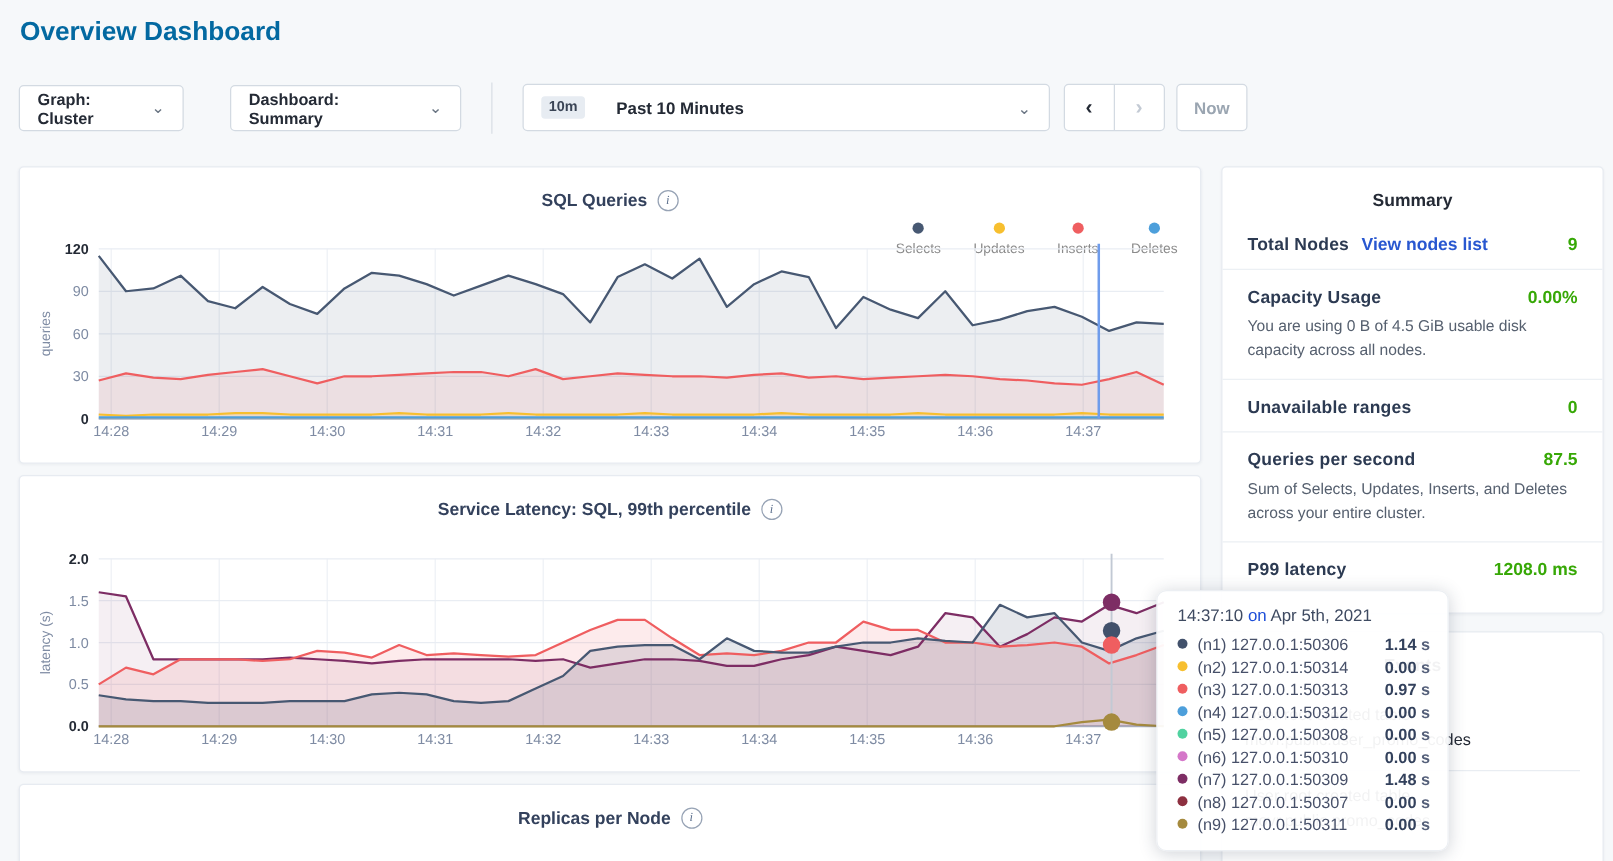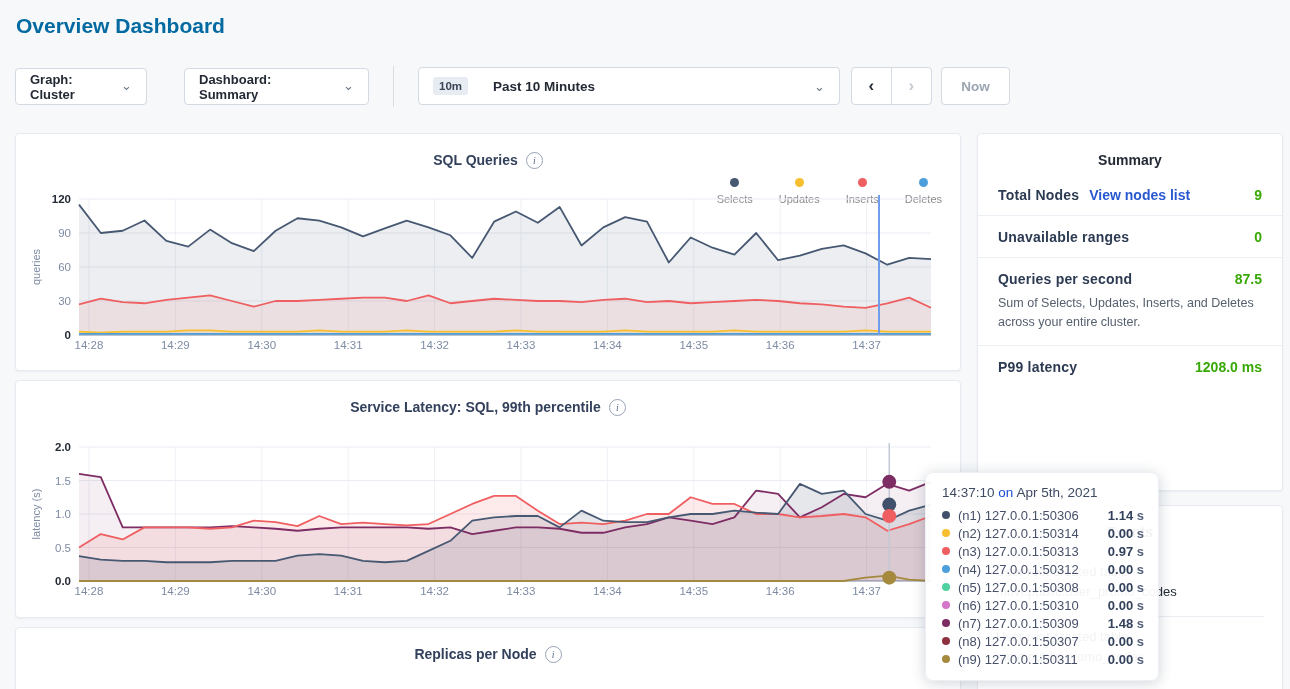--- a/index.html
+++ b/index.html
@@ -20,21 +20,21 @@
   .time-picker { position:absolute; left:418px; top:67px; width:422px; height:38px; padding:0 14px; gap:12px; }
   .time-badge { background:#e7ecf2; color:#3a4455; border-radius:3px; font-size:11.5px; font-weight:700; padding:3px 6px; }
   .time-label { font-size:13.5px; font-weight:700;margin-left:13px; }
   .time-picker .caret { margin-left:auto; color:#6b7684; font-weight:400; }
 
   .nav-group { position:absolute; left:851px; top:67px; width:81px; height:38px; display:flex; background:#fff;
                border:1px solid #d3dae2; border-radius:4px; overflow:hidden; }
   .nav-cell { width:50%; display:flex; align-items:center; justify-content:center; font-size:17px; font-weight:700; cursor:pointer; }
   .nav-cell.prev { color:#242a35; border-right:1px solid #d3dae2; }
   .nav-cell.next { color:#c3cad4; }
-  .btn-now { position:absolute; left:941px; top:67px; width:69px; height:38px; justify-content:center;
+  .btn-now { position:absolute; left:941px; top:67px; width:57px; height:38px; justify-content:center;
              color:#9aa5b1; font-size:13.5px; }
 
   
   .card { position:absolute; background:#fff; border:1px solid #e7ebf1; border-radius:4px;
           box-shadow:0 1px 2px rgba(40,53,77,.05); }
   #card-sql     { left:15px;  top:133px; width:946px; height:238px; }
   #card-latency { left:15px;  top:380px; width:946px; height:238px; }
   #card-replicas{ left:15px;  top:627px; width:946px; height:90px; }
   #card-summary { left:977px; top:133px; width:306px; height:358px; }
   #card-events  { left:977px; top:505px; width:306px; height:210px; }
@@ -242,20 +242,27 @@
   <div class="summary-rows" id="summary-rows">
       <div class="summary-row">
         <div class="summary-row-head">
           <span class="summary-label">Total Nodes</span>
           <span class="summary-link">View nodes list</span>
           <span class="summary-value">9</span>
         </div>
       </div>
       <div class="summary-row">
         <div class="summary-row-head">
+          <span class="summary-label">Capacity Usage</span>
+          <span class="summary-value">0.00%</span>
+        </div>
+        <div class="summary-desc">You are using 0 B of 4.5 GiB usable disk capacity across all nodes.</div>
+      </div>
+      <div class="summary-row">
+        <div class="summary-row-head">
           <span class="summary-label">Unavailable ranges</span>
           <span class="summary-value">0</span>
         </div>
       </div>
       <div class="summary-row">
         <div class="summary-row-head">
           <span class="summary-label">Queries per second</span>
           <span class="summary-value">87.5</span>
         </div>
         <div class="summary-desc">Sum of Selects, Updates, Inserts, and Deletes across your entire cluster.</div>

